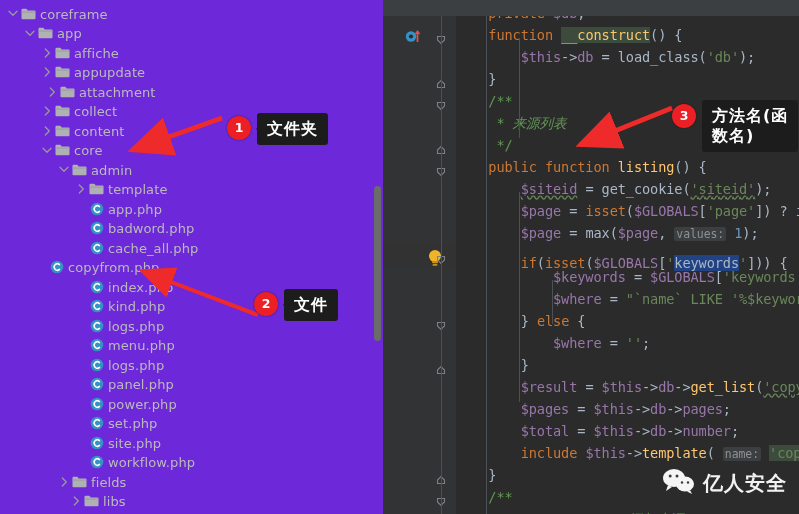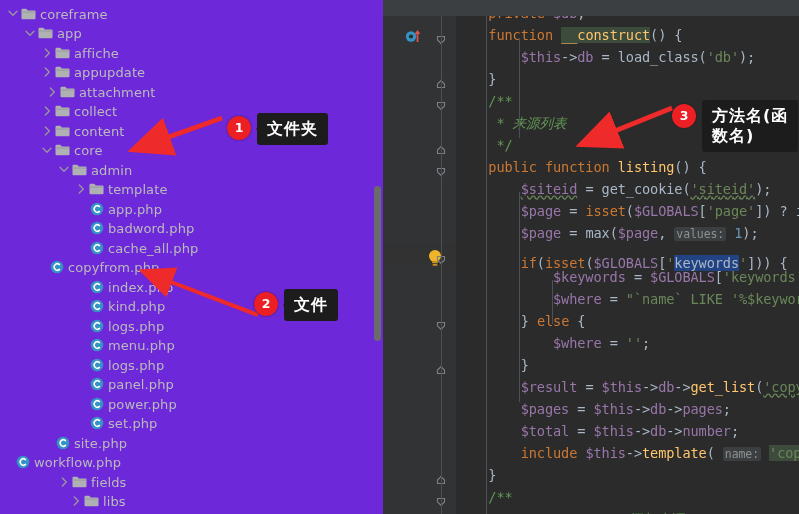--- a/index.html
+++ b/index.html
@@ -229,25 +229,25 @@
               <path d="M9.5 4.6 A3.2 3.2 0 1 0 9.5 9.4" stroke="#ffffff" stroke-width="1.5" fill="none" stroke-linecap="round"></path>
             </svg></span><span class="lbl" style="margin-left: 3px;">panel.php</span></div>
         <div class="tree-row" style="top: 394px; position: absolute; left: 0px; padding-left: 74px;"><span class="tw"></span><span class="ico"><svg width="14" height="14" viewBox="0 0 14 14">
               <circle cx="7" cy="7" r="6.3" fill="#3592c4"></circle>
               <path d="M9.5 4.6 A3.2 3.2 0 1 0 9.5 9.4" stroke="#ffffff" stroke-width="1.5" fill="none" stroke-linecap="round"></path>
             </svg></span><span class="lbl" style="margin-left: 3px;">power.php</span></div>
         <div class="tree-row" style="top: 413.5px; position: absolute; left: 0px; padding-left: 74px;"><span class="tw"></span><span class="ico"><svg width="14" height="14" viewBox="0 0 14 14">
               <circle cx="7" cy="7" r="6.3" fill="#3592c4"></circle>
               <path d="M9.5 4.6 A3.2 3.2 0 1 0 9.5 9.4" stroke="#ffffff" stroke-width="1.5" fill="none" stroke-linecap="round"></path>
             </svg></span><span class="lbl" style="margin-left: 3px;">set.php</span></div>
-        <div class="tree-row" style="top: 433px; position: absolute; left: 0px; padding-left: 40px;"><span class="tw"></span><span class="ico"><svg width="14" height="14" viewBox="0 0 14 14">
+        <div class="tree-row" style="top: 433px; position: absolute; left: 0px; padding-left: 74px;"><span class="tw"></span><span class="ico"><svg width="14" height="14" viewBox="0 0 14 14">
               <circle cx="7" cy="7" r="6.3" fill="#3592c4"></circle>
               <path d="M9.5 4.6 A3.2 3.2 0 1 0 9.5 9.4" stroke="#ffffff" stroke-width="1.5" fill="none" stroke-linecap="round"></path>
             </svg></span><span class="lbl" style="margin-left: 3px;">site.php</span></div>
-        <div class="tree-row" style="top: 452.5px; position: absolute; left: 0px; "><span class="tw"></span><span class="ico"><svg width="14" height="14" viewBox="0 0 14 14">
+        <div class="tree-row" style="top: 452.5px; position: absolute; left: 0px; padding-left: 74px;"><span class="tw"></span><span class="ico"><svg width="14" height="14" viewBox="0 0 14 14">
               <circle cx="7" cy="7" r="6.3" fill="#3592c4"></circle>
               <path d="M9.5 4.6 A3.2 3.2 0 1 0 9.5 9.4" stroke="#ffffff" stroke-width="1.5" fill="none" stroke-linecap="round"></path>
             </svg></span><span class="lbl" style="margin-left: 3px;">workflow.php</span></div>
         <div class="tree-row" style="top: 472px; position: absolute; left: 0px; padding-left: 57px;"><span class="tw"><svg width="7" height="10" viewBox="0 0 7 10">
               <path d="M1.3 1 L5.3 5 L1.3 9" stroke="#9a9a9a" stroke-width="1.3" fill="none" stroke-linecap="round" stroke-linejoin="round"></path>
             </svg></span><span class="ico"><svg width="15" height="12" viewBox="0 0 15 12">
               <path d="M0.5 1.8 A1 1 0 0 1 1.5 0.8 H5.3 L6.8 2.4 H13.5 A1 1 0 0 1 14.5 3.4 V10.3 A1 1 0 0 1 13.5 11.3 H1.5 A1 1 0 0 1 0.5 10.3 Z" fill="#afb1b3"></path>
               <path d="M0.5 3.6 H14.5 V4.6 H0.5 Z" fill="#9a9c9e"></path>
             </svg></span><span class="lbl" style="margin-left: 3px;">fields</span></div>
         <div class="tree-row" style="top: 491.5px; position: absolute; left: 12px; padding-left: 57px;"><span class="tw"><svg width="7" height="10" viewBox="0 0 7 10">
@@ -406,13 +406,28 @@
       <marker id="ah3" markerWidth="10" markerHeight="10" refX="8" refY="4" orient="auto">
           <path d="M0,0 L9,4 L0,8 Z" fill="#ee2a2a"></path>
         </marker>
     </defs>
     <line x1="112" y1="8" x2="20" y2="45" stroke="#ee2a2a" stroke-width="5" marker-end="url(#ah3)"></line>
   </svg>
   <div class="badge" id="badge-3" style="left:672px;top:104px;">3</div>
   <div class="tip" style="left:702px;top:100px;">方法名(函
 数名)</div>
 
+  <div class="wm">
+    <span>
+      <svg width="34" height="26" viewBox="0 0 34 26">
+        <ellipse cx="12" cy="10" rx="11" ry="9" fill="#f5f5f5"></ellipse>
+        <path d="M6 17 L4 23 L10 19 Z" fill="#f5f5f5"></path>
+        <circle cx="8.2" cy="8" r="1.5" fill="#3a3a3a"></circle>
+        <circle cx="15" cy="8" r="1.5" fill="#3a3a3a"></circle>
+        <ellipse cx="23" cy="16" rx="9" ry="7.5" fill="#f5f5f5"></ellipse>
+        <path d="M28 22 L30 26 L25 23.5 Z" fill="#f5f5f5"></path>
+        <circle cx="20" cy="14.5" r="1.2" fill="#3a3a3a"></circle>
+        <circle cx="26" cy="14.5" r="1.2" fill="#3a3a3a"></circle>
+      </svg>
+    </span>
+    <span class="wm-text">亿人安全</span>
+  </div>
 </div>
 
 </body></html>

